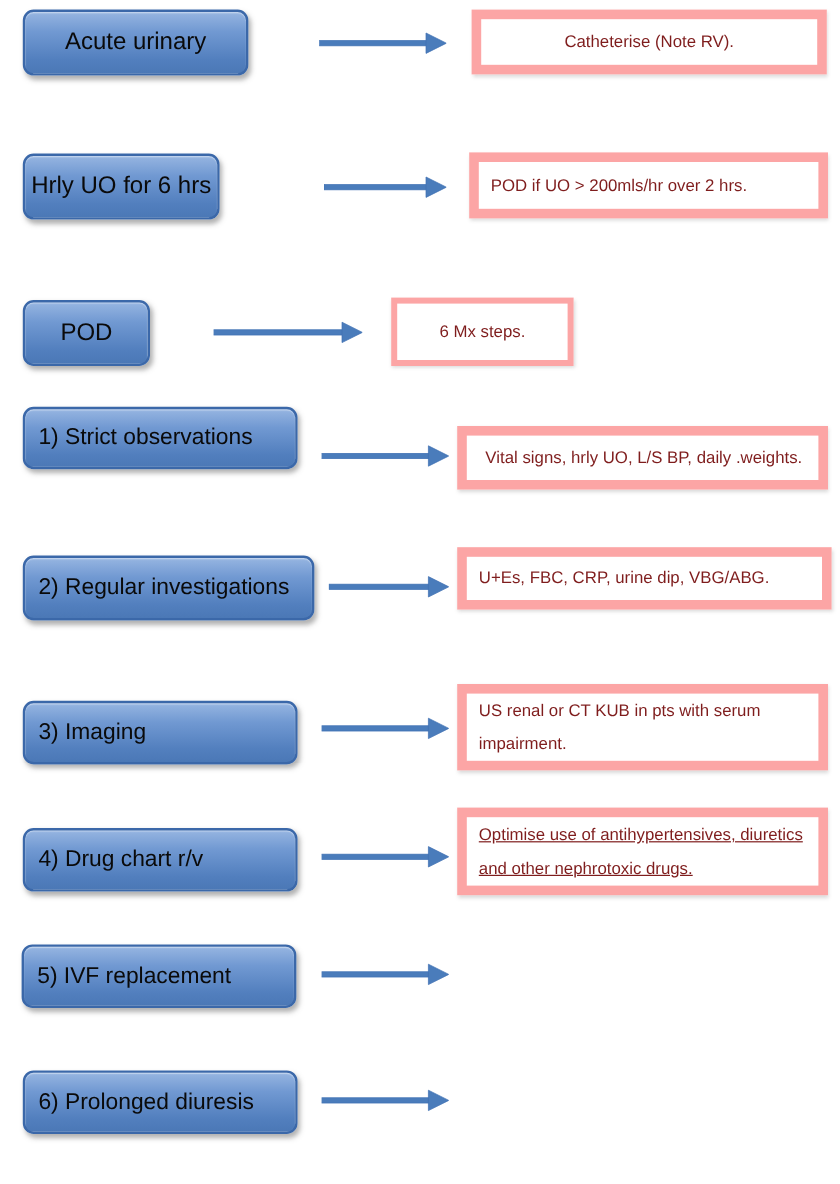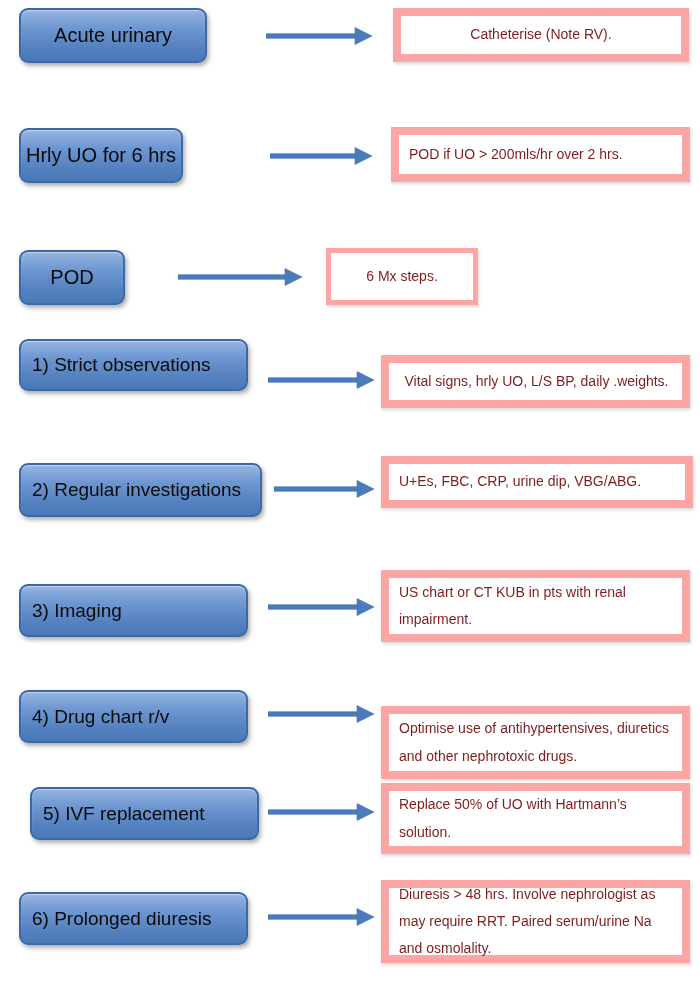--- a/index.html
+++ b/index.html
@@ -104,49 +104,43 @@
   </div>
 
   <div class="node left" style="left:19px;top:584px;width:229px;height:53px;">
     <span class="txt one-line">3) Imaging</span>
   </div>
   <svg class="arrow" style="left:268px;top:597px;" width="106" height="20" viewBox="0 0 106 20">
     <rect class="shape" x="0" y="7.8" width="90" height="4.4"></rect>
     <polygon class="shape" points="89,1.5 106,10 89,18.5"></polygon>
   </svg>
   <div class="result left" style="left:381px;top:570px;width:309px;height:72px;">
-    <span class="txt narrow">US chart or CT KUB in pts with renal impairment.</span>
+    <span class="txt narrow">US renal or CT KUB in pts with serum impairment.</span>
   </div>
 
   <div class="node left" style="left:19px;top:690px;width:229px;height:53px;">
     <span class="txt one-line">4) Drug chart r/v</span>
   </div>
   <svg class="arrow" style="left:268px;top:704px;" width="106" height="20" viewBox="0 0 106 20">
     <rect class="shape" x="0" y="7.8" width="90" height="4.4"></rect>
     <polygon class="shape" points="89,1.5 106,10 89,18.5"></polygon>
   </svg>
-  <div class="result left" style="left:381px;top:706px;width:309px;height:73px;">
+  <div class="result left" style="left:381px;top:673px;width:309px;height:73px;text-decoration:underline;">
     <span class="txt narrow">Optimise use of antihypertensives, diuretics and other nephrotoxic drugs.</span>
   </div>
 
-  <div class="node left" style="left:30px;top:787px;width:229px;height:53px;">
+  <div class="node left" style="left:18px;top:787px;width:229px;height:53px;">
     <span class="txt one-line">5) IVF replacement</span>
   </div>
   <svg class="arrow" style="left:268px;top:802px;" width="106" height="20" viewBox="0 0 106 20">
     <rect class="shape" x="0" y="7.8" width="90" height="4.4"></rect>
     <polygon class="shape" points="89,1.5 106,10 89,18.5"></polygon>
   </svg>
-  <div class="result left" style="left:381px;top:783px;width:309px;height:71px;">
-    <span class="txt narrow">Replace 50% of UO with Hartmann’s solution.</span>
-  </div>
 
   <div class="node left" style="left:19px;top:892px;width:229px;height:53px;">
     <span class="txt one-line">6) Prolonged diuresis</span>
   </div>
   <svg class="arrow" style="left:268px;top:907px;" width="106" height="20" viewBox="0 0 106 20">
     <rect class="shape" x="0" y="7.8" width="90" height="4.4"></rect>
     <polygon class="shape" points="89,1.5 106,10 89,18.5"></polygon>
   </svg>
-  <div class="result left" style="left:381px;top:880px;width:309px;height:83px;">
-    <span class="txt narrow">Diuresis &gt; 48 hrs. Involve nephrologist as may require RRT. Paired serum/urine Na and osmolality.</span>
-  </div>
 
 </div>
 
 </body></html>

